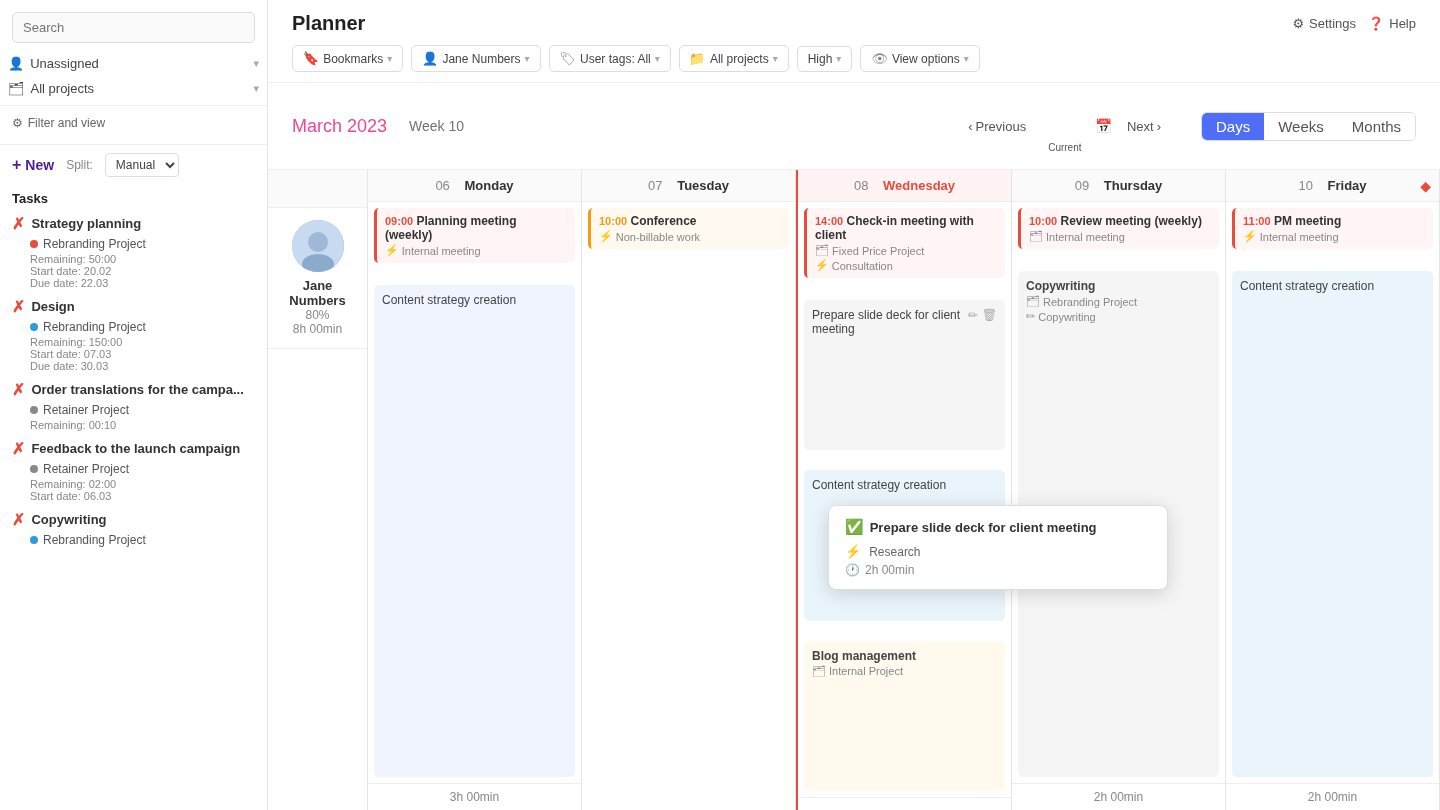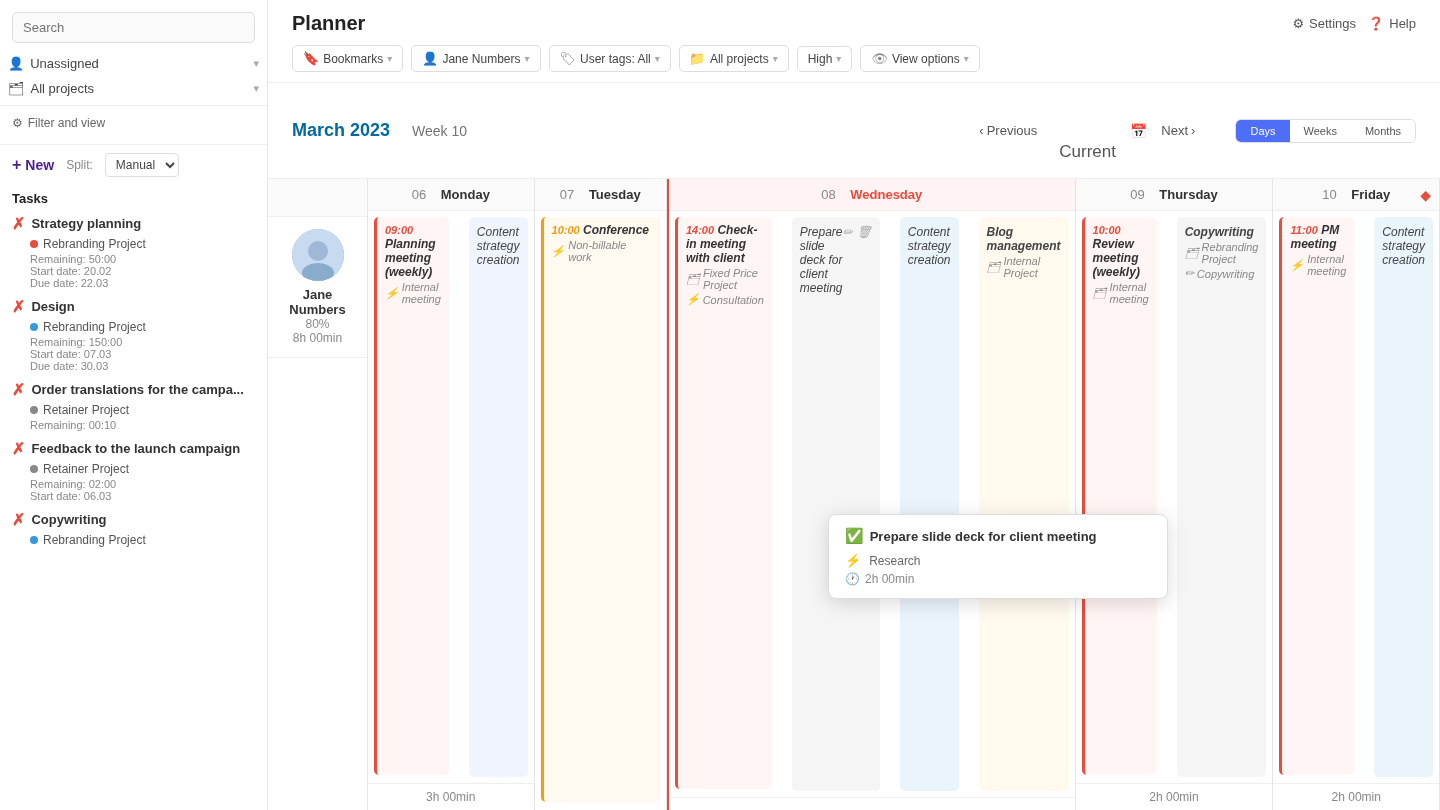--- a/index.html
+++ b/index.html
@@ -35,37 +35,37 @@
     .header-actions { display: flex; align-items: center; gap: 12px; }
     .header-action-btn { display: flex; align-items: center; gap: 5px; font-size: 13px; color: #555; cursor: pointer; }
     .toolbar-row { display: flex; align-items: center; gap: 8px; padding: 10px 0; flex-wrap: wrap; }
     .toolbar-btn { display: flex; align-items: center; gap: 4px; padding: 5px 10px; border: 1px solid #ddd; border-radius: 5px; background: #fff; font-size: 12px; color: #444; cursor: pointer; white-space: nowrap; }
     .toolbar-btn .icon { font-size: 13px; color: #888; }
     .high-btn { background: #fff; border: 1px solid #ddd; border-radius: 5px; padding: 5px 10px; font-size: 12px; color: #444; cursor: pointer; display: flex; align-items: center; gap: 4px; }
 
     
     .calendar-area { flex: 1; overflow: hidden; display: flex; flex-direction: column; background: #f8f8f8; }
     .calendar-nav { display: flex; align-items: center; padding: 12px 24px; gap: 16px; background: #fff; border-bottom: 1px solid #eee; }
-    .month-title { font-size: 18px; font-weight: 700; color: #0369a1; }
+    .month-title { font-size: 18px; font-weight: 400; color: #ec4899; }
     .week-label { font-size: 14px; color: #737373; font-weight: 400; margin-left: 6px; }
     .nav-controls { display: flex; align-items: center; gap: 6px; margin-left: auto; }
     .nav-btn { background: none; border: none; color: #555; cursor: pointer; font-size: 13px; padding: 4px 8px; display: flex; align-items: center; gap: 3px; }
-    .current-btn { background: none; border: none; color: #555; cursor: pointer; font-size: 17px; padding: 4px 8px; margin-top: 43px; }
+    .current-btn { background: none; border: none; color: #555; cursor: pointer; font-size: 10px; padding: 4px 8px; margin-top: 43px; }
     .cal-icon { font-size: 14px; color: #888; cursor: pointer; }
     .view-toggle { display: flex; border: 1px solid #ddd; border-radius: 6px; overflow: hidden; margin-left: 16px; }
-    .view-toggle-btn { padding: 5px 14px; font-size: 11px; background: #fff; border: none; cursor: pointer; color: #555; }
+    .view-toggle-btn { padding: 5px 14px; font-size: 15px; background: #fff; border: none; cursor: pointer; color: #555; }
     .view-toggle-btn.active { background: #4f6ef7; color: #fff; }
     .day-col { flex: 1; border-right: 1px solid #e5e5e5; display: flex; flex-direction: column; background: #fff; position: relative; }
     .day-col:last-child { border-right: none; }
     .day-header { padding: 8px 10px; border-bottom: 1px solid #eee; text-align: center; font-size: 13px; color: #666; background: #fafafa; }
     .day-header .day-num { font-size: 13px; font-weight: 500; color: #888; }
     .day-header .day-name { font-size: 13px; font-weight: 600; color: #333; margin-left: 11px; }
     .day-header.today { background: #fff3f3; }
     .day-header.today .day-name { color: #e74c3c; }
-    .day-body { flex: 1; overflow: hidden; padding: 6px; display: flex; flex-direction: row; gap: 20px; font-style: italic; }
+    .day-body { flex: 1; overflow: hidden; padding: 6px; display: flex; flex-direction: column; gap: 20px; }
     .day-footer { padding: 6px 10px; border-top: 1px solid #eee; font-size: 12px; color: #888; text-align: center; }
 
     
     .event-card { border-radius: 5px; padding: 6px 8px; font-size: 12px; cursor: pointer; margin-bottom: 2px; }
     .event-card.red-border { border-left: 3px solid #e74c3c; background: #fff5f5; }
     .event-card.orange-border { border-left: 3px solid #f39c12; background: #fff9f0; }
     .event-time { font-weight: 700; font-size: 11px; }
     .event-time.red { color: #e74c3c; }
     .event-time.orange { color: #f39c12; }
     .event-title { font-weight: 600; font-size: 12px; color: #333; }

